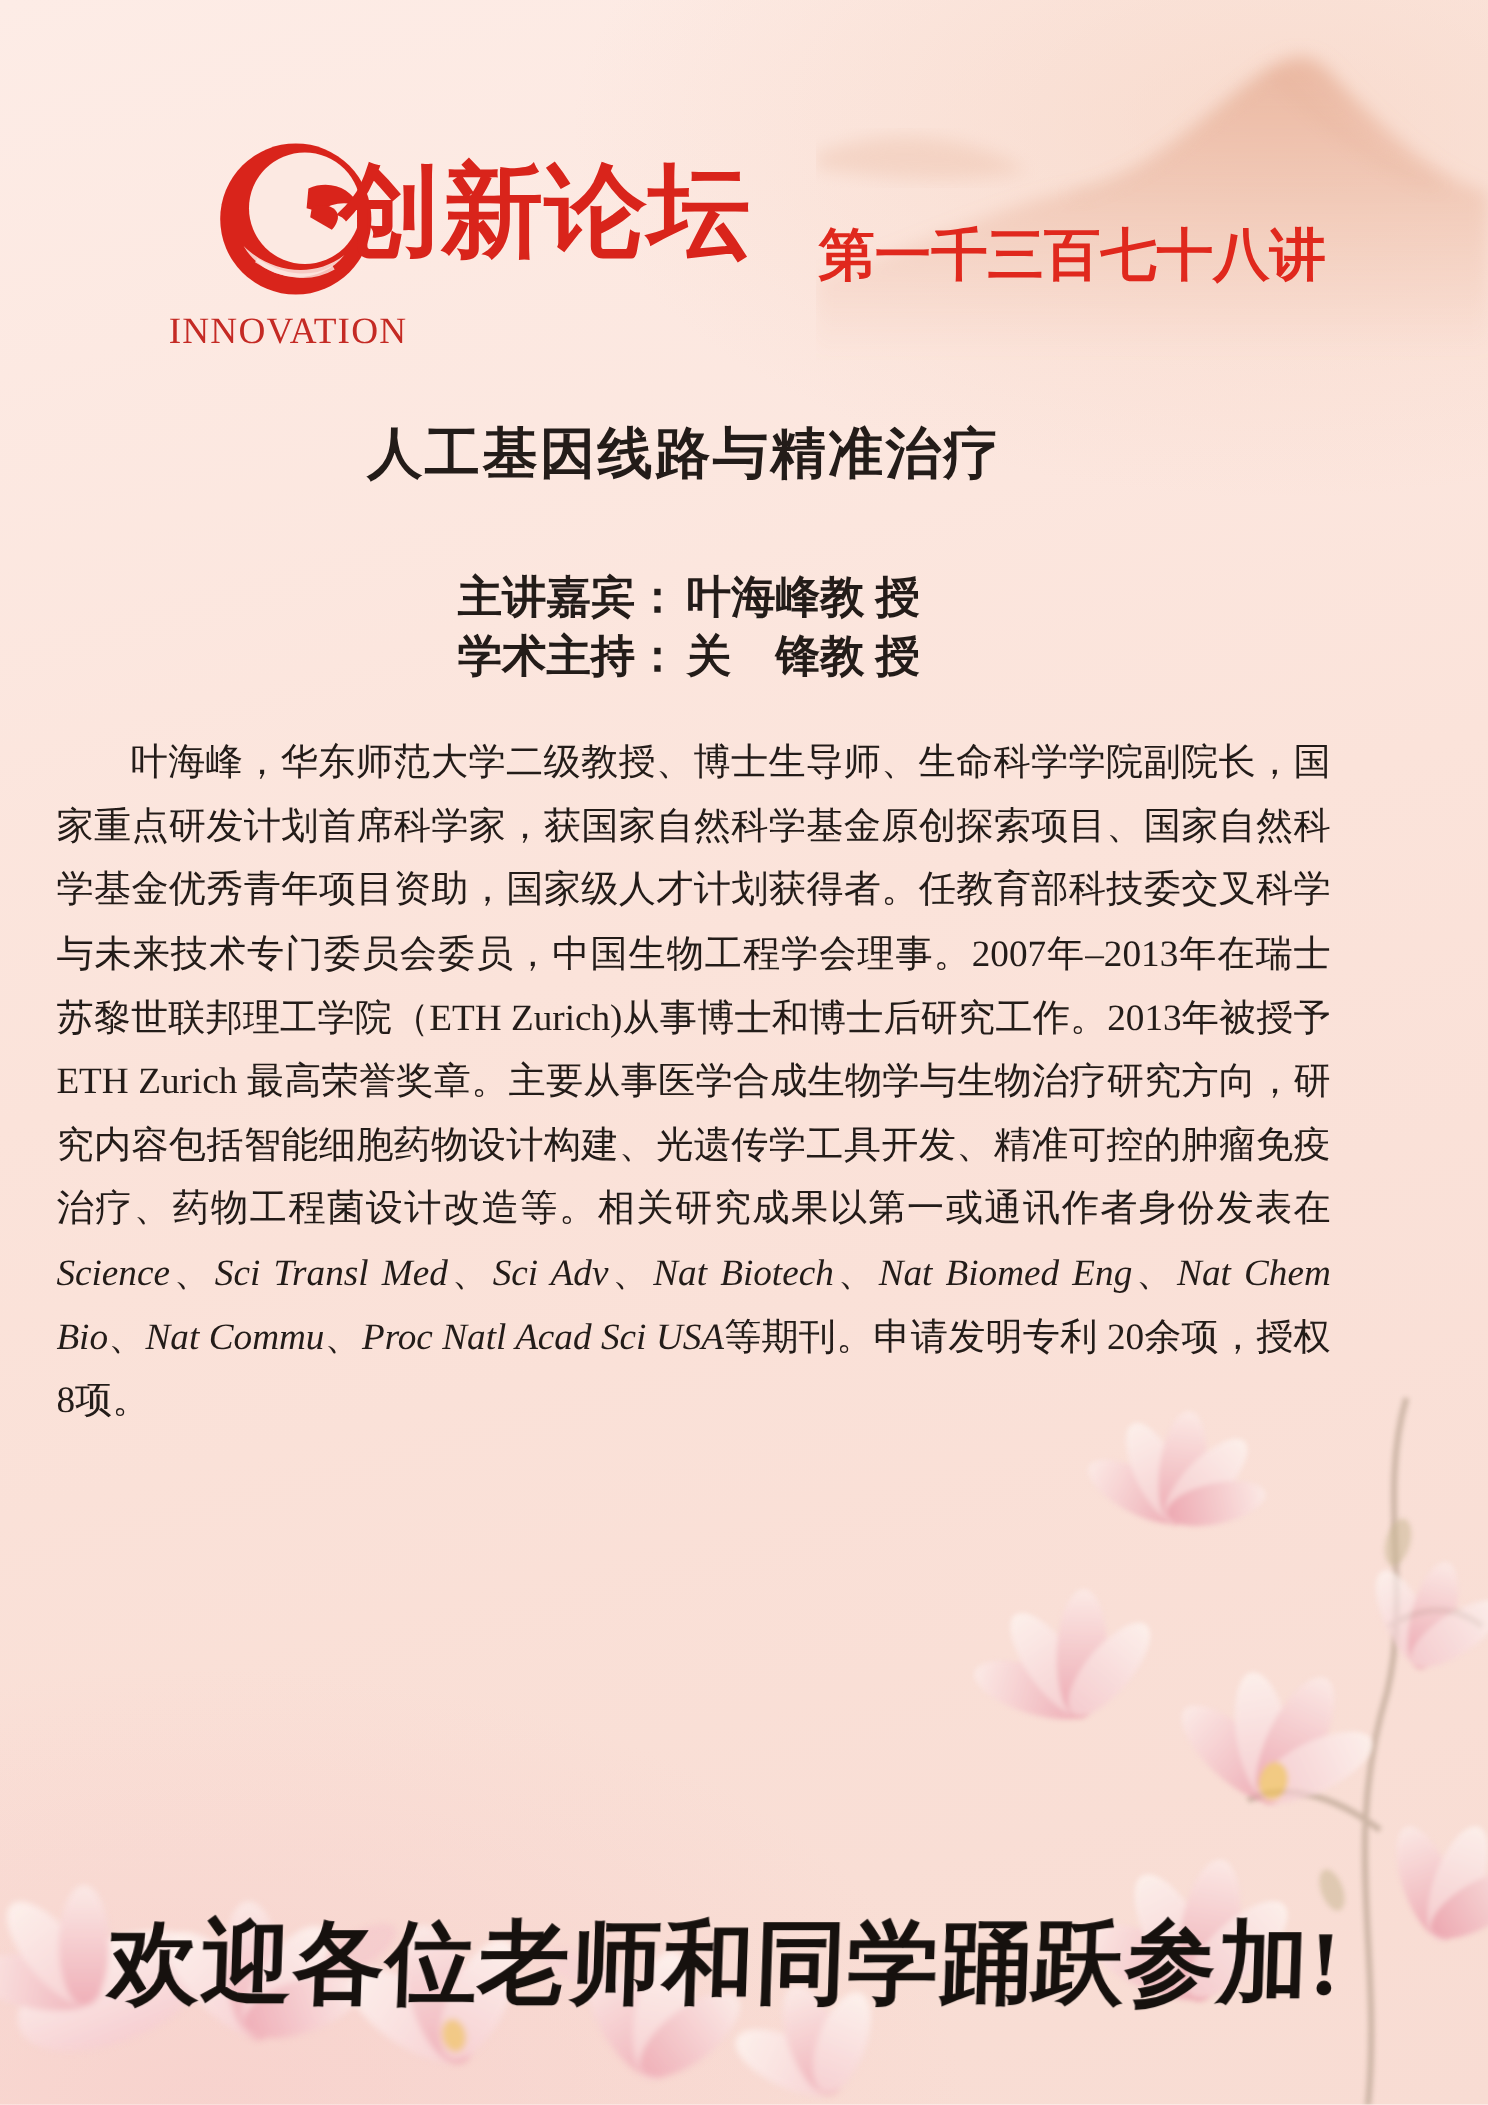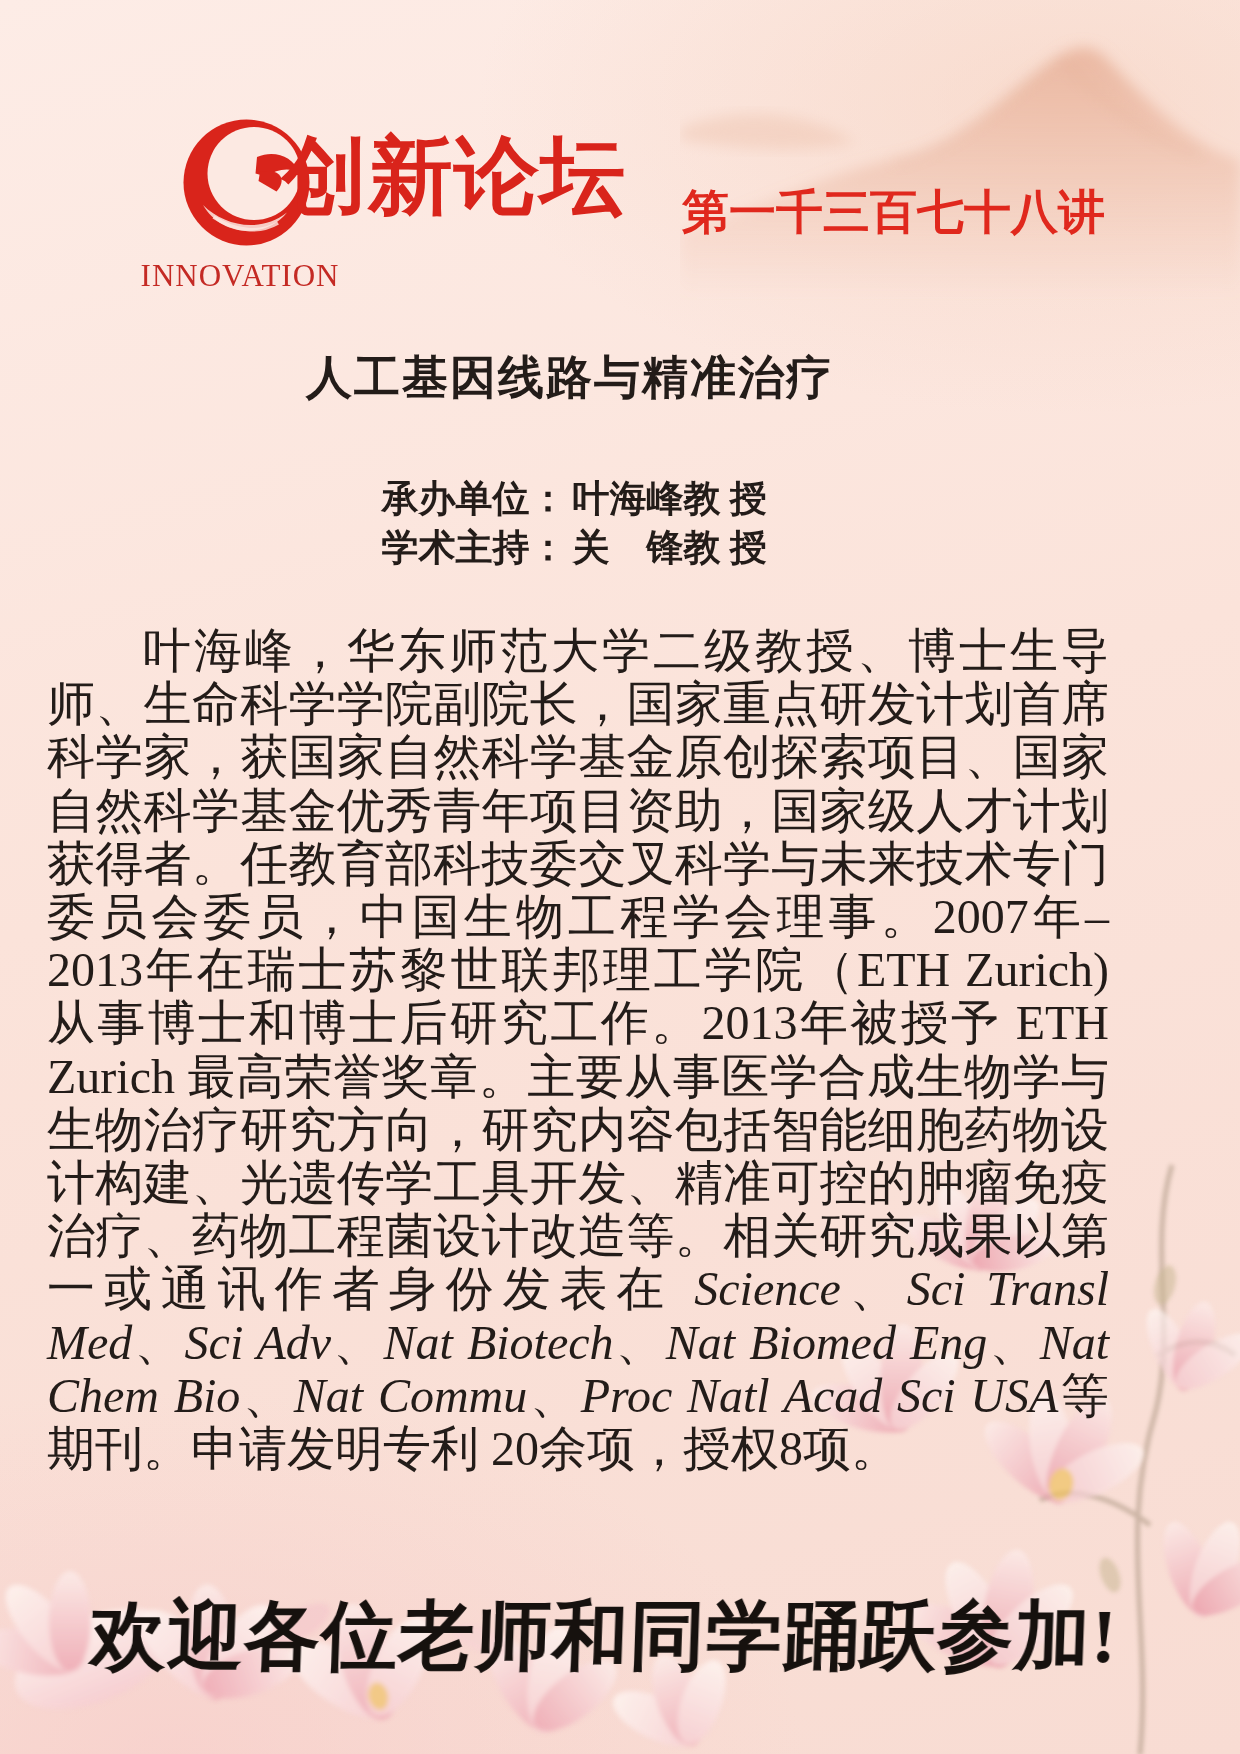--- a/index.html
+++ b/index.html
@@ -47,22 +47,22 @@
   .people{
     left:0; width:1240px; top:474px; text-align:center;
     font-size:37px; font-weight:700; line-height:49px;
     transform:translateX(-46px);
   }
   .people .person-name{ margin-left:6px; white-space:pre-wrap; }
   .people .person-title{ white-space:pre-wrap; }
 
   
   .bio{
-    left:47px; top:624px; width:1062px;
-    font-size:48px; line-height:53.2px;
+    left:47px; top:608px; width:1062px;
+    font-size:31px; line-height:53.2px;
     text-align:justify; text-indent:2em;
   }
   .bio .latin{ font-style:italic; }
   .bio .cjk{ white-space:pre-wrap; }
 
   
   .details{ left:263px; top:1332px; font-size:36px; font-weight:700; line-height:55.5px; }
   .detail-line span{ white-space:pre-wrap; }
 
   
@@ -211,21 +211,21 @@
       <path d="M27,74 C42,84 58,85 70,78" stroke="#fce9e2" stroke-width="2.4" fill="none" opacity="0.8"></path>
     </svg>
     <div class="logo-word">INNOVATION</div>
   </div>
 
   <h1 class="layer forum-title">创新论坛</h1>
   <div class="layer lecture-number">第一千三百七十八讲</div>
 
   <h2 class="layer lecture-title">人工基因线路与精准治疗</h2>
   <div class="layer people">
-      <div class="person-line"><span class="person-label">承办单位：</span><span class="person-name">叶海峰</span><span class="person-title">教 授</span></div>
+      <div class="person-line"><span class="person-label">主讲嘉宾：</span><span class="person-name">叶海峰</span><span class="person-title">教 授</span></div>
       <div class="person-line"><span class="person-label">学术主持：</span><span class="person-name">关　锋</span><span class="person-title">教 授</span></div>
     </div>
 
   <p class="layer bio"><span class="cjk">叶海峰，华东师范大学二级教授、博士生导师、生命科学学院副院长，国家重点研发计划首席科学家，获国家自然科学基金原创探索项目、国家自然科学基金优秀青年项目资助，国家级人才计划获得者。任教育部科技委交叉科学与未来技术专门委员会委员，中国生物工程学会理事。2007年–2013年在瑞士苏黎世联邦理工学院（ETH Zurich)从事博士和博士后研究工作。2013年被授予 ETH Zurich 最高荣誉奖章。主要从事医学合成生物学与生物治疗研究方向，研究内容包括智能细胞药物设计构建、光遗传学工具开发、精准可控的肿瘤免疫治疗、药物工程菌设计改造等。相关研究成果以第一或通讯作者身份发表在 </span><span class="latin">Science</span><span class="cjk">、</span><span class="latin">Sci Transl Med</span><span class="cjk">、</span><span class="latin">Sci Adv</span><span class="cjk">、</span><span class="latin">Nat Biotech</span><span class="cjk">、</span><span class="latin">Nat Biomed Eng</span><span class="cjk">、</span><span class="latin">Nat Chem Bio</span><span class="cjk">、</span><span class="latin">Nat Commu</span><span class="cjk">、</span><span class="latin">Proc Natl Acad Sci USA</span><span class="cjk">等期刊。申请发明专利 20余项，授权8项。</span></p>
 
 
   <div class="layer welcome">欢迎各位老师和同学踊跃参加!</div>
 
 </div>
 

